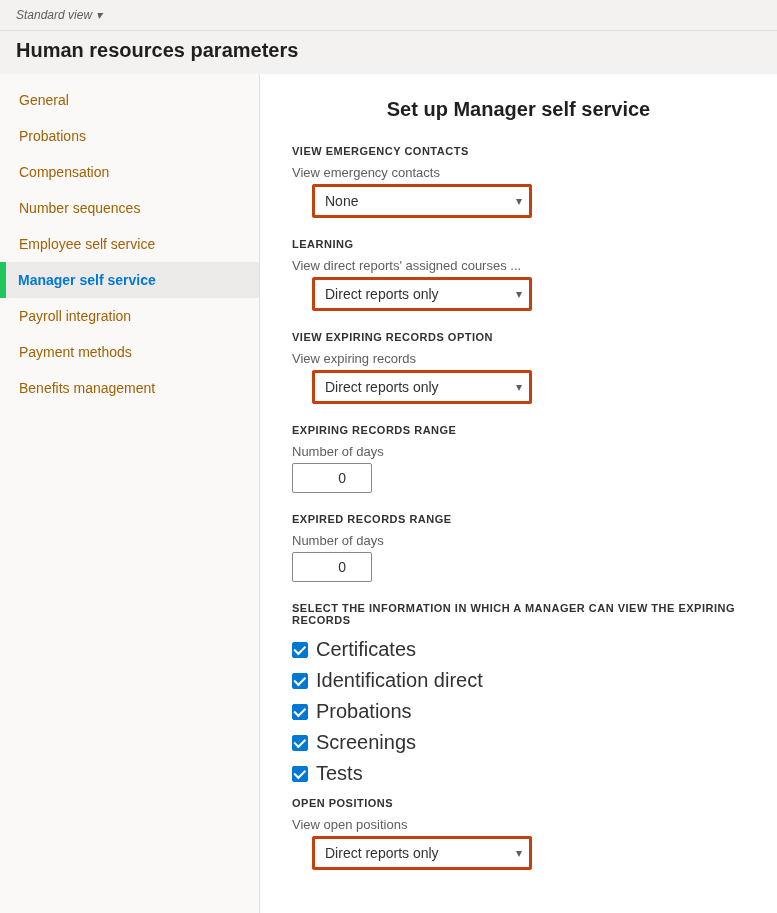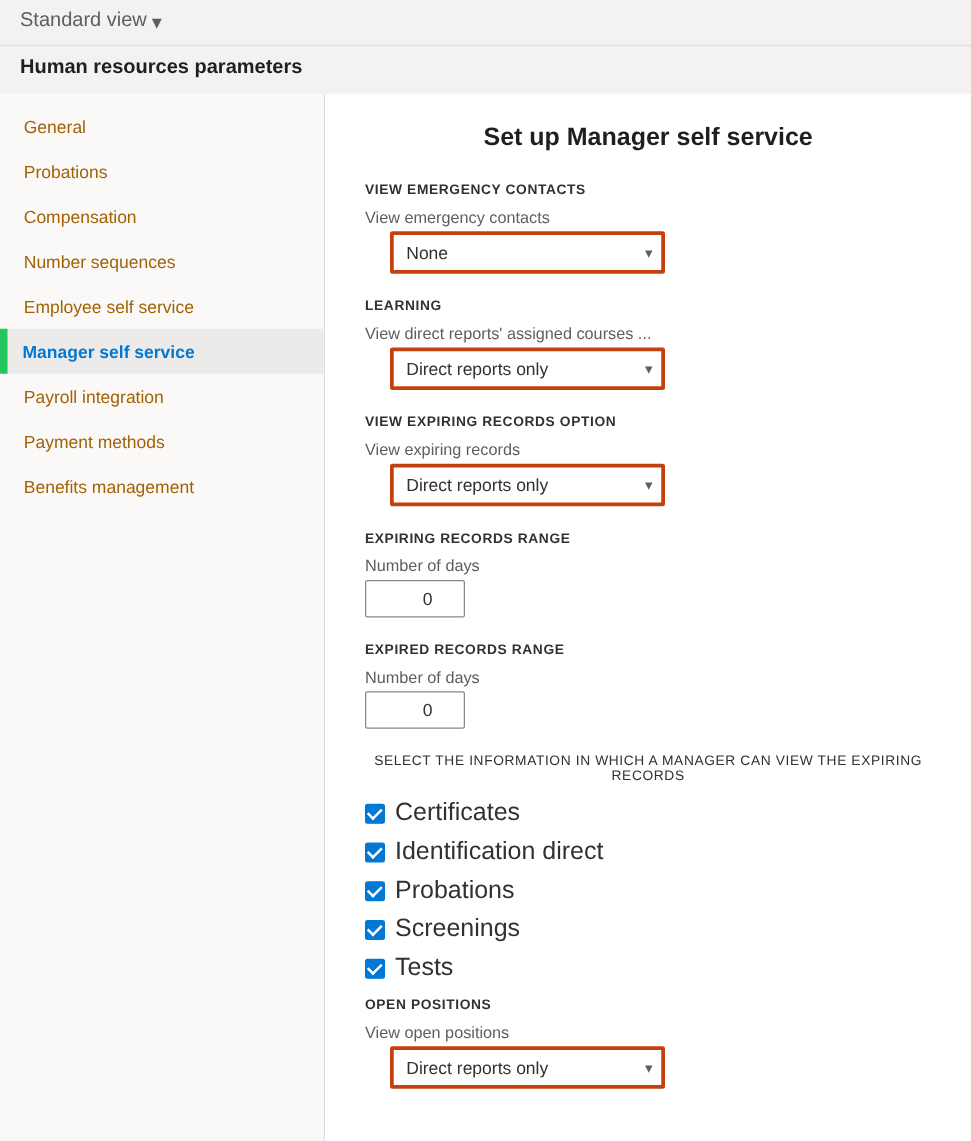--- a/index.html
+++ b/index.html
@@ -12,31 +12,32 @@
       min-height: 913px;
     }
 
     .top-bar {
       background: #f3f2f1;
       padding: 8px 16px 4px 16px;
       border-bottom: 1px solid #e1dfdd;
     }
 
     .standard-view {
-      font-size: 16px;
+      font-size: 12px;
       color: #605e5c;
       display: flex;
-      align-items: flex-start;
+      align-items: flex-end;
       gap: 4px;
       cursor: pointer;
       margin-bottom: 4px;
+      font-style: italic;
     }
 
     .page-title {
-      font-size: 16px;
+      font-size: 20px;
       font-weight: 600;
       color: #201f1e;
       padding: 8px 16px 12px 16px;
       background: #f3f2f1;
     }
 
     .main-layout {
       display: flex;
       background: #ffffff;
       min-height: 840px;
@@ -177,26 +178,25 @@
       font-size: 20px;
       color: #323130;
     }
 
     .select-info-section {
       margin-bottom: 12px;
     }
 
     .select-info-label {
       font-size: 11px;
-      font-weight: 400;
+      font-weight: 700;
       text-transform: uppercase;
       color: #323130;
       letter-spacing: 0.5px;
       margin-bottom: 12px;
-      text-align: center;
     }
   </style>
 </head>
 <body>
 
 <div class="top-bar">
   <div class="standard-view">
     <span>Standard view</span>
     <span>▾</span>
   </div>

